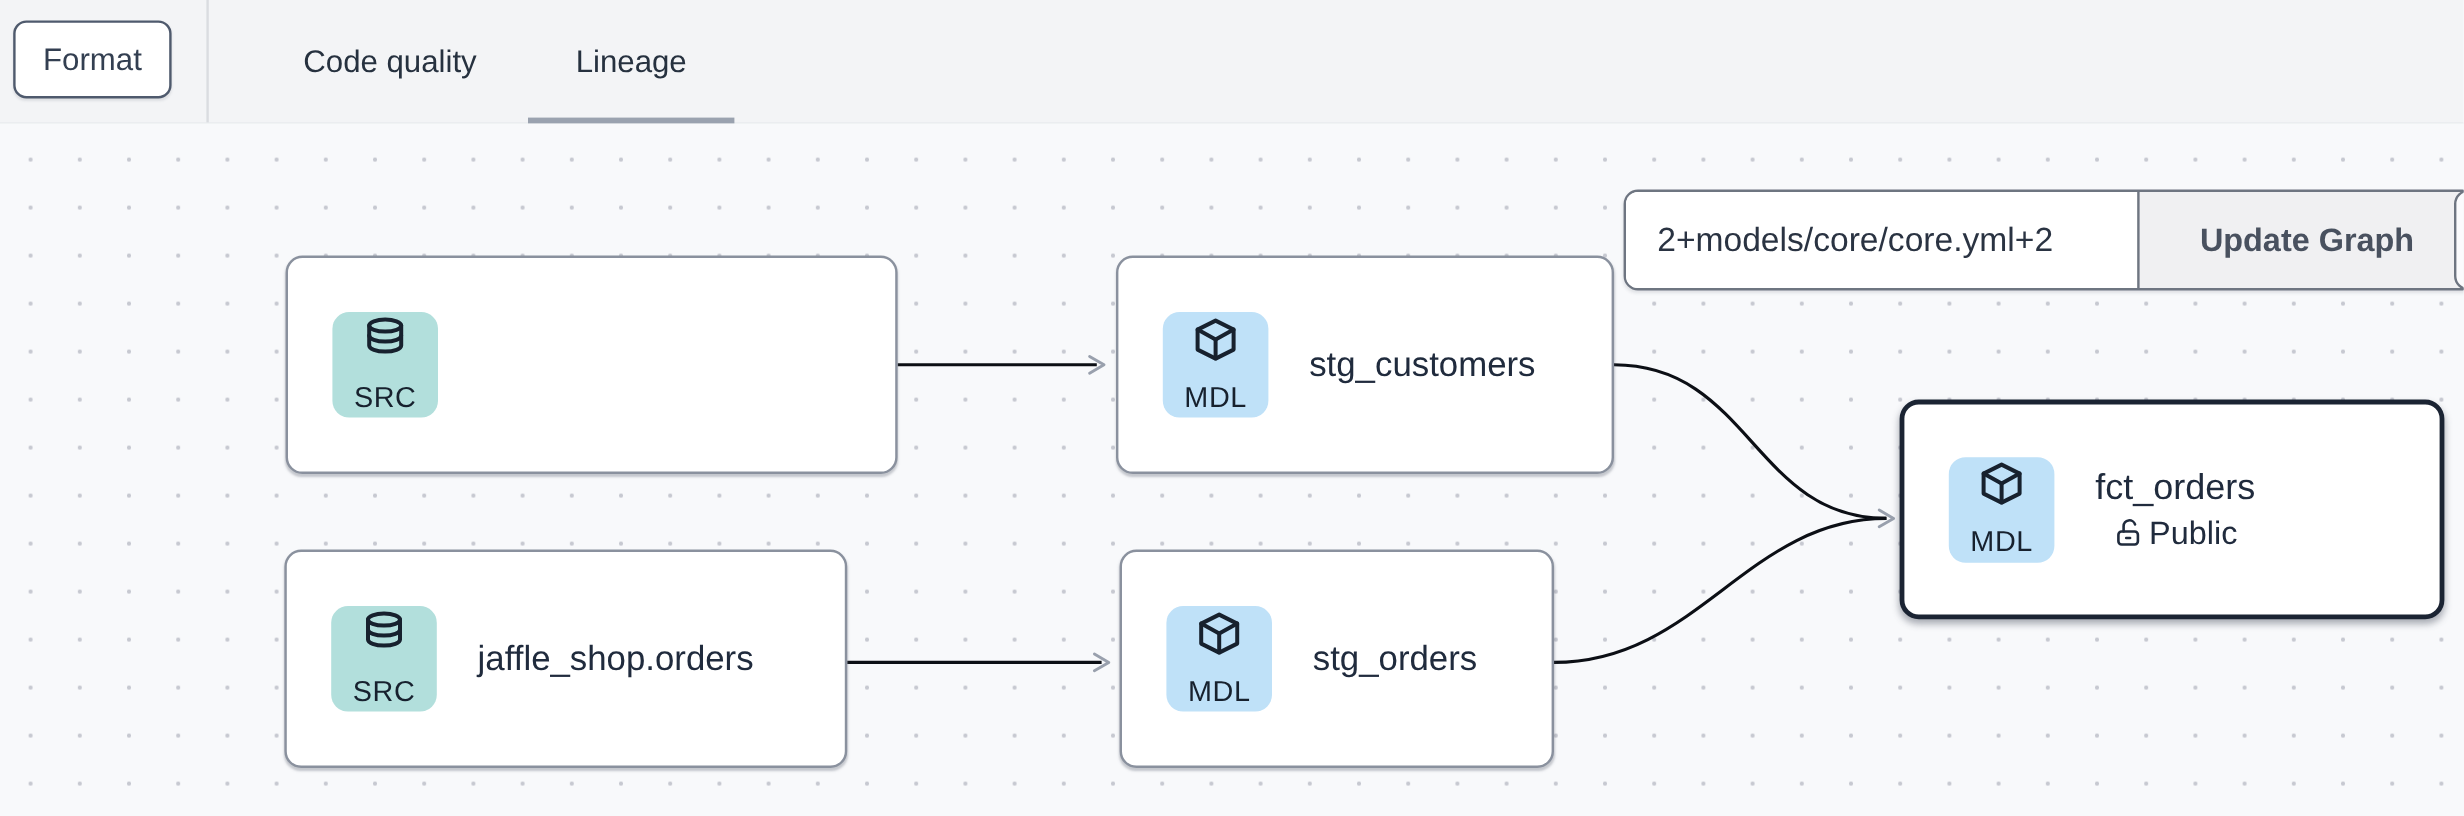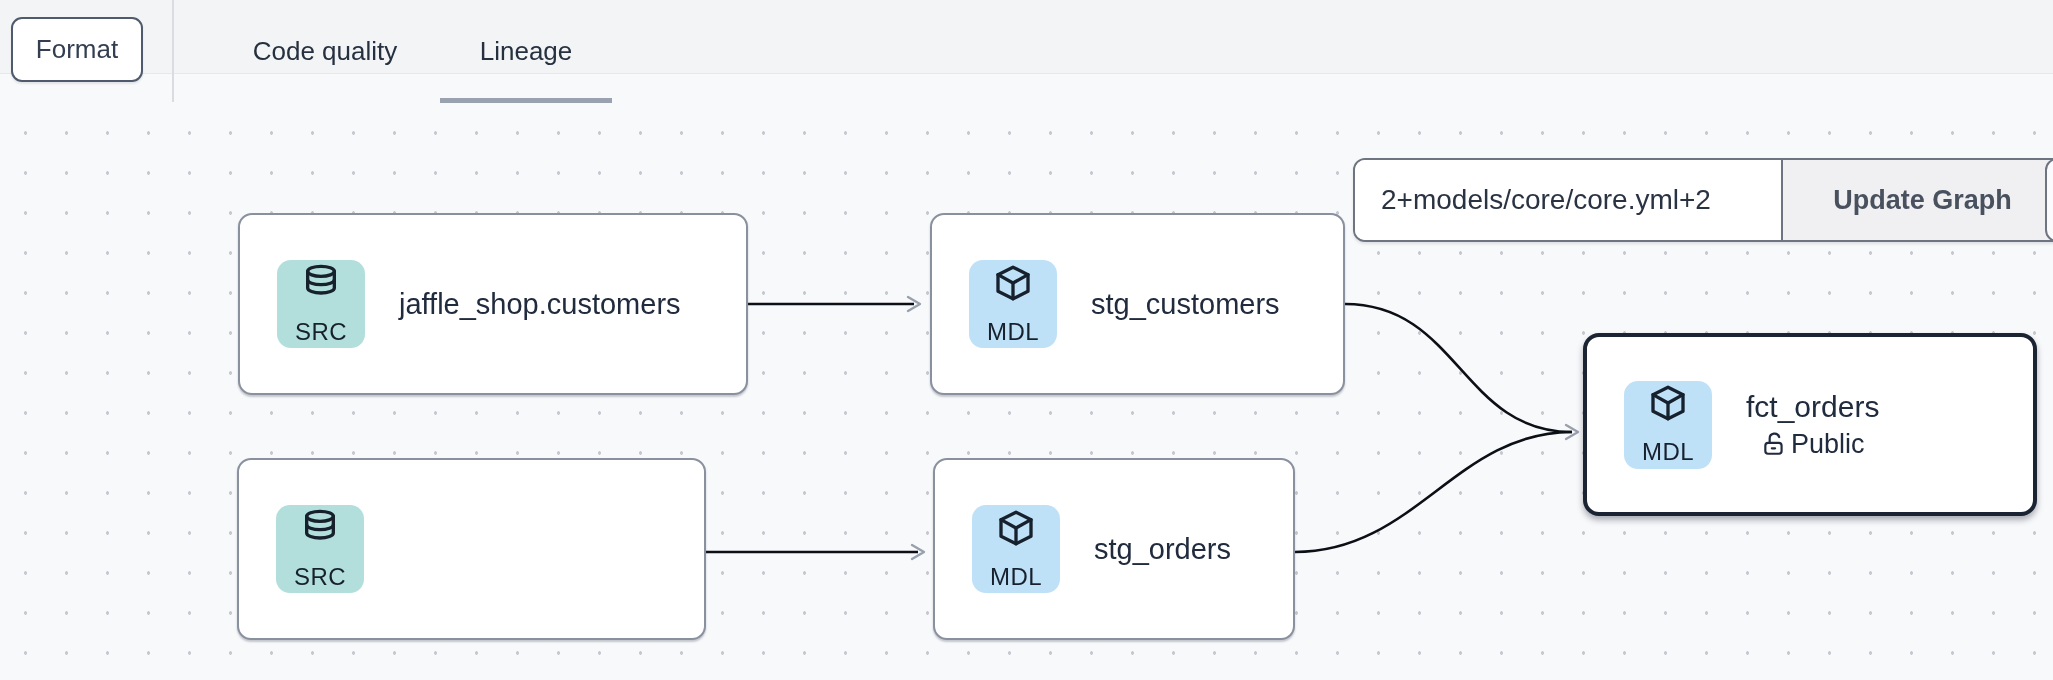--- a/index.html
+++ b/index.html
@@ -4,21 +4,21 @@
 <style>
   html,body{margin:0;padding:0;}
   body{
     width:2053px;height:680px;overflow:hidden;position:relative;
     font-family:"Liberation Sans", sans-serif;
     background:#f8f9fb;color:#222d3e;
     -webkit-font-smoothing:antialiased;
   }
   
   .topbar{
-    position:absolute;left:0;top:0;width:2053px;height:74px;
+    position:absolute;left:0;top:0;width:2053px;height:103px;
     background:#f3f4f6;border-bottom:1px solid #e7e8eb;box-sizing:border-box;
   }
   .format-btn{
     position:absolute;left:11px;top:17px;width:132px;height:65px;
     background:#ffffff;border:2px solid #4f5a6d;border-radius:11px;
     font-size:26px;color:#333f51;display:flex;align-items:center;justify-content:center;
     box-shadow:0 2px 2px rgba(40,48,66,.10);cursor:pointer;box-sizing:border-box;
   }
   .topbar-divider{
     position:absolute;left:172px;top:0;width:2px;height:102px;background:#dadce0;
@@ -111,21 +111,20 @@
 
   <div class="node" style="left:238px;top:110px;width:510px;height:182px;">
     <div class="badge src">
       <svg width="40" height="40" viewBox="0 0 24 24" fill="none" stroke="#17212e" stroke-width="2" stroke-linecap="round" stroke-linejoin="round">
         <ellipse cx="12" cy="5" rx="8" ry="3"></ellipse>
         <path d="M4 5v5c0 1.66 3.58 3 8 3s8-1.34 8-3V5"></path>
         <path d="M4 10v5c0 1.66 3.58 3 8 3s8-1.34 8-3v-5"></path>
       </svg>
       <div class="badge-label">SRC</div>
     </div>
-    <div class="node-label">jaffle_shop.customers</div>
   </div>
 
   <div class="node" style="left:930px;top:110px;width:415px;height:182px;">
     <div class="badge mdl">
       <svg width="40" height="40" viewBox="0 0 24 24" fill="none" stroke="#17212e" stroke-width="2" stroke-linecap="round" stroke-linejoin="round">
         <path d="M12 2.5 21 7v10l-9 4.5L3 17V7l9-4.5z"></path>
         <path d="M3 7l9 5 9-5"></path>
         <path d="M12 12v9.5"></path>
       </svg>
       <div class="badge-label">MDL</div>
@@ -135,20 +134,21 @@
 
   <div class="node" style="left:237px;top:355px;width:469px;height:182px;">
     <div class="badge src">
       <svg width="40" height="40" viewBox="0 0 24 24" fill="none" stroke="#17212e" stroke-width="2" stroke-linecap="round" stroke-linejoin="round">
         <ellipse cx="12" cy="5" rx="8" ry="3"></ellipse>
         <path d="M4 5v5c0 1.66 3.58 3 8 3s8-1.34 8-3V5"></path>
         <path d="M4 10v5c0 1.66 3.58 3 8 3s8-1.34 8-3v-5"></path>
       </svg>
       <div class="badge-label">SRC</div>
     </div>
+    <div class="node-label">jaffle_shop.orders</div>
   </div>
 
   <div class="node" style="left:933px;top:355px;width:362px;height:182px;">
     <div class="badge mdl">
       <svg width="40" height="40" viewBox="0 0 24 24" fill="none" stroke="#17212e" stroke-width="2" stroke-linecap="round" stroke-linejoin="round">
         <path d="M12 2.5 21 7v10l-9 4.5L3 17V7l9-4.5z"></path>
         <path d="M3 7l9 5 9-5"></path>
         <path d="M12 12v9.5"></path>
       </svg>
       <div class="badge-label">MDL</div>

